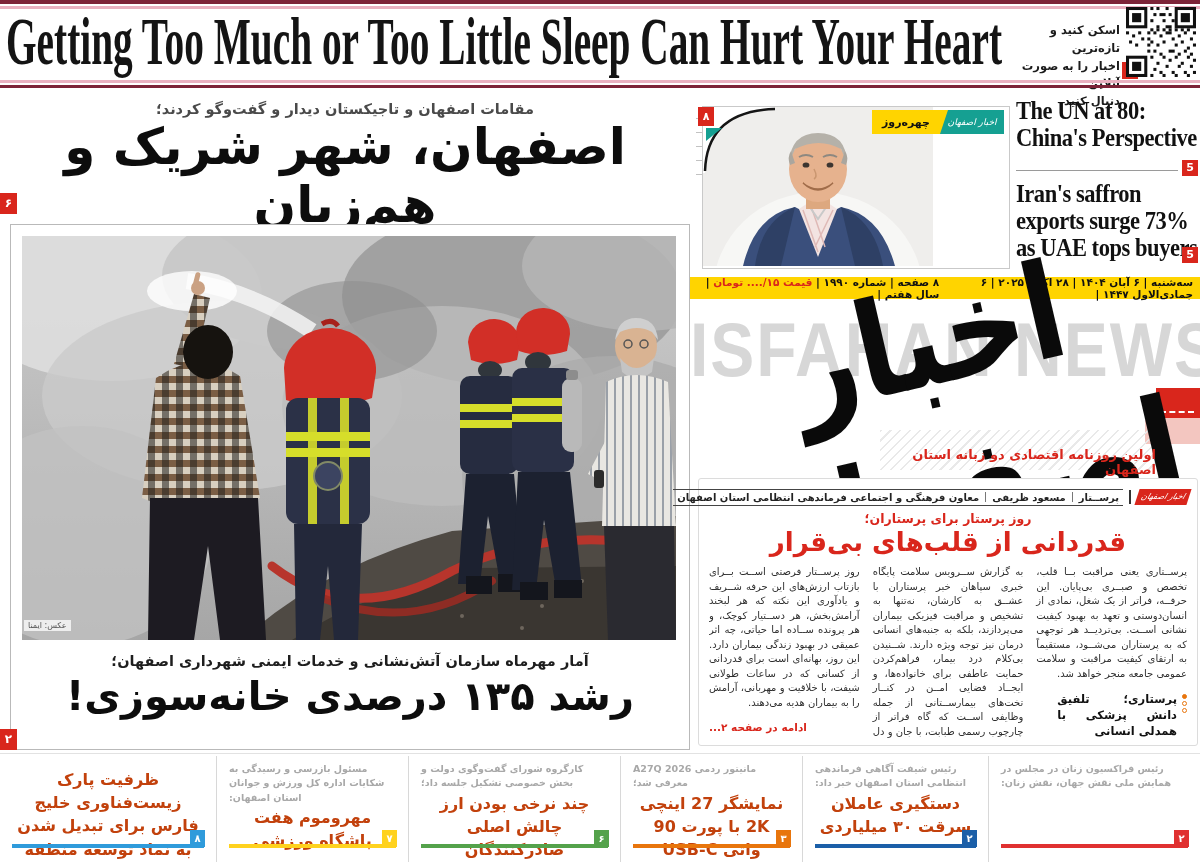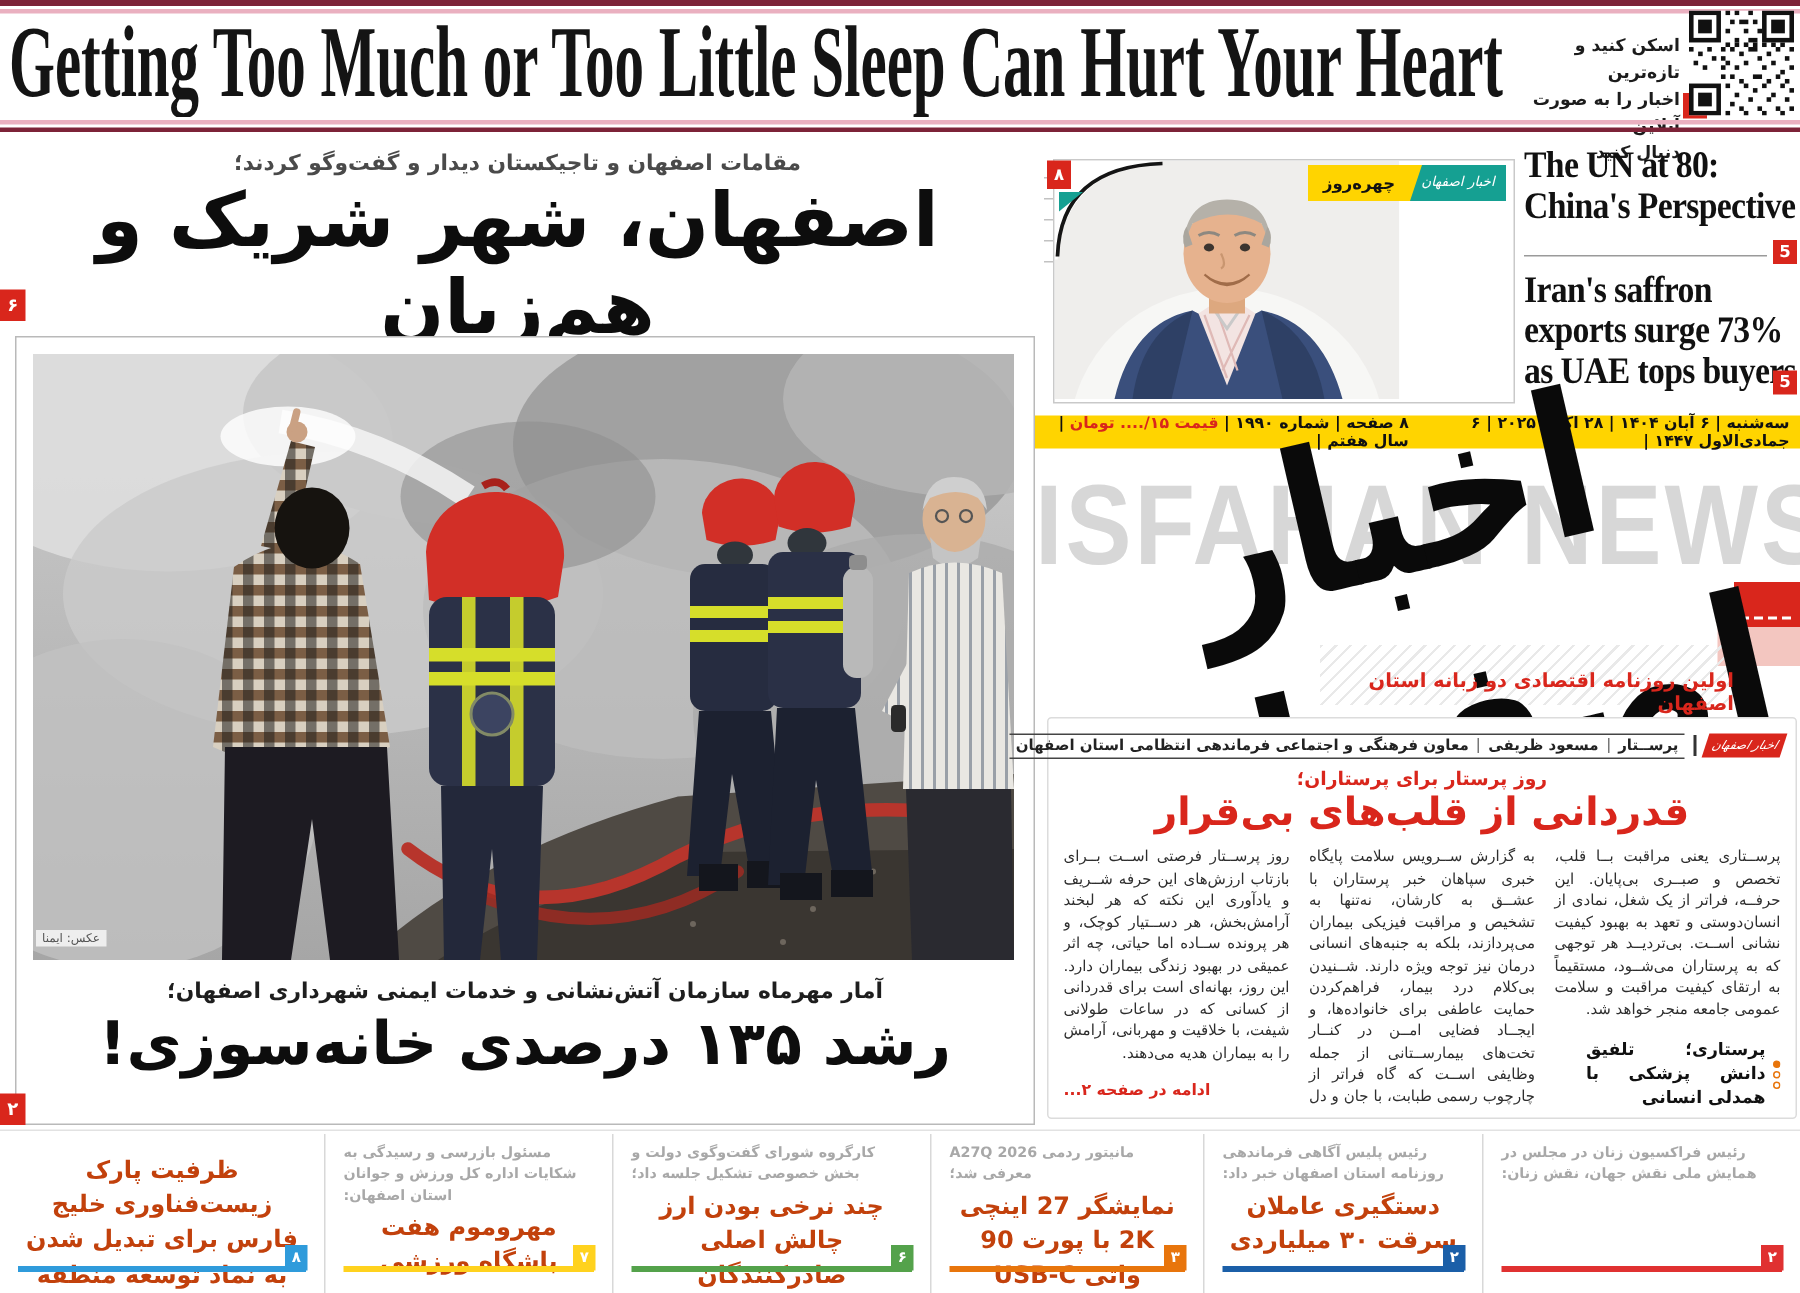--- a/index.html
+++ b/index.html
@@ -103,21 +103,21 @@
                color:#222;gap:6px;white-space:nowrap;}
   .bl-sep{width:1px;height:10px;background:#777;}
   #edit-kicker{position:absolute;top:32px;left:0;width:100%;text-align:center;
                font-size:12.5px;font-weight:bold;color:#d9261c;}
   #edit-headline{position:absolute;top:48px;left:0;width:100%;text-align:center;
                  font-size:26px;font-weight:bold;color:#d9261c;}
   #edit-cols{position:absolute;top:86px;left:10px;right:10px;height:174px;display:flex;
              direction:rtl;gap:13px;overflow:hidden;}
   .ecol{flex:1;font-size:10px;line-height:1.45;color:#2e2e2e;text-align:justify;}
   .ecol p{margin:0;}
-  .subhead-row{display:flex;direction:rtl;gap:5px;margin-top:10px;align-items:center;margin-left:21px;}
+  .subhead-row{display:flex;direction:rtl;gap:5px;margin-top:10px;align-items:flex-start;margin-left:21px;}
   .subhead-dots{display:flex;flex-direction:column;gap:2px;padding-top:3px;flex:none;}
   .subhead-dots b{width:5px;height:5px;border-radius:50%;border:1.5px solid #e8750c;
                   display:block;box-sizing:border-box;}
   .subhead-dots b.f{background:#e8750c;}
   .subhead-text{font-size:11.5px;font-weight:bold;color:#111;line-height:1.4;}
   .continue{margin-top:10px;color:#d9261c;font-weight:bold;font-size:10.5px;text-align:left;}
 
   
   #bottom-divider{position:absolute;left:0;top:753px;width:1200px;height:1px;background:#e2e2e2;}
   #bottom{position:absolute;left:0;top:756px;width:1200px;height:106px;display:flex;
@@ -459,21 +459,21 @@
 
   <div id="bottom-divider"></div>
   <div id="bottom">
     <div class="bitem" style="width:212px;">
       <div class="bkicker">رئیس فراکسیون زنان در مجلس در همایش ملی نقش جهان، نقش زنان:</div>
       <div class="bline" style="background:#e03131">
         <span class="bbadge">۲</span>
       </div>
     </div>
     <div class="bitem" style="width:186px;">
-      <div class="bkicker">رئیس پلیس آگاهی فرماندهی روزنامه استان اصفهان خبر داد:</div>
+      <div class="bkicker">رئیس شیفت آگاهی فرماندهی انتظامی استان اصفهان خبر داد:</div>
       <div class="bheadline">دستگیری عاملان سرقت ۳۰ میلیاردی</div>
       <div class="bline" style="background:#1b5fa8">
         <span class="bbadge">۲</span>
       </div>
     </div>
     <div class="bitem" style="width:182px;">
       <div class="bkicker">مانیتور ردمی A27Q 2026 معرفی شد؛</div>
       <div class="bheadline">نمایشگر 27 اینچی 2K با پورت 90 واتی USB-C</div>
       <div class="bline" style="background:#e8750c">
         <span class="bbadge">۳</span>

